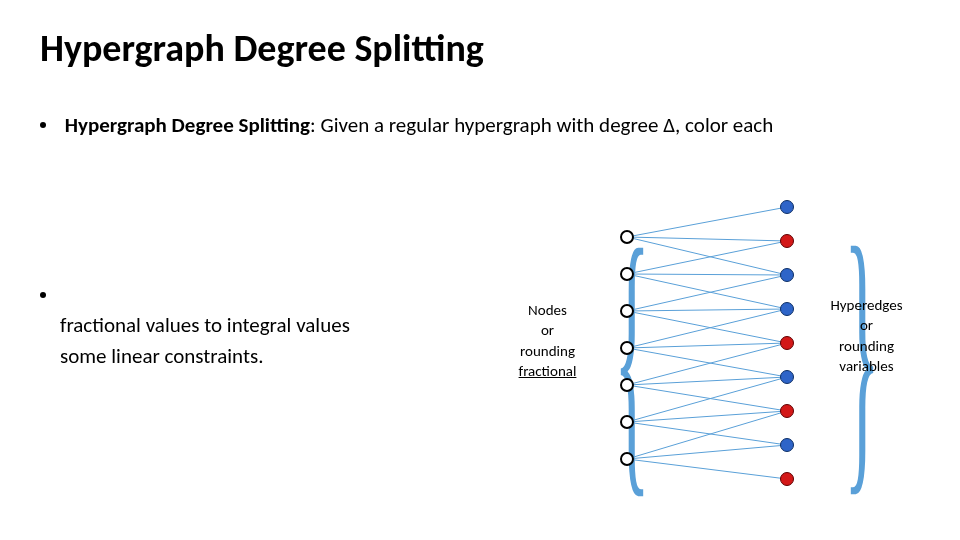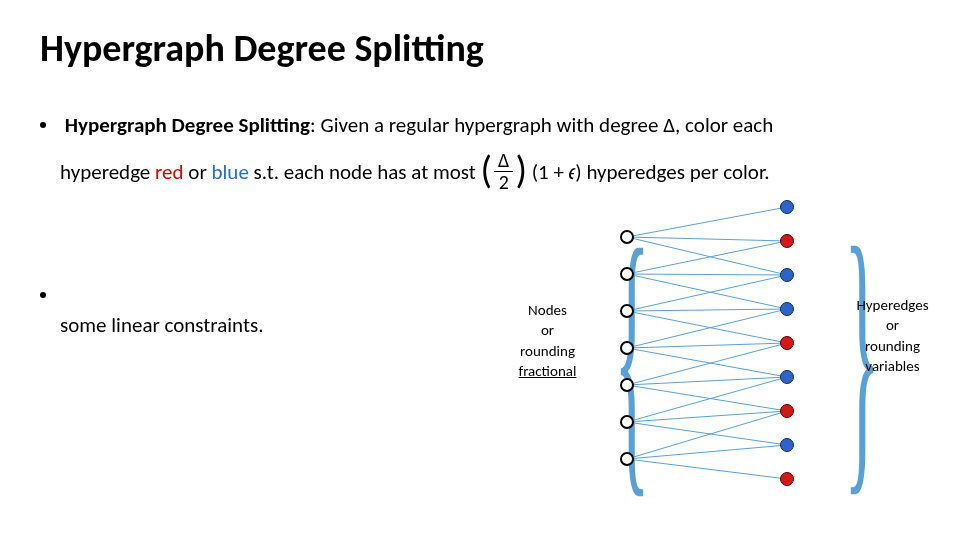--- a/index.html
+++ b/index.html
@@ -91,21 +91,21 @@
     width: 430px;
     height: 335px;
   }
   .node-label, .edge-label {
     position: absolute;
     font-size: 15px;
     text-align: center;
     line-height: 1.35;
   }
   .node-label { left: 0px; top: 105px; width: 95px; }
-  .edge-label { left: 345px; top: 100px; width: 95px; }
+  .edge-label { left: 319px; top: 100px; width: 95px; }
   .col-nodes, .col-edges {
     position: absolute;
   }
   .col-nodes { left: 120px; top: 35px; }
   .col-edges { left: 280px; top: 5px; }
   .dot {
     position: absolute;
     width: 14px;
     height: 14px;
     border-radius: 50%;
@@ -141,27 +141,25 @@
 </head>
 <body>
 
 <div class="slide">
 
   <div class="title">Hypergraph Degree Splitting</div>
 
   <div class="bullet-row def-block">
     <span class="bullet-dot"></span>
     <span class="bold">Hypergraph Degree Splitting</span><span>: Given a regular hypergraph with degree Δ, color each</span>
-    <div class="def-line2">
-      <span>hyperedge </span><span class="red">red</span><span> or </span><span class="blue">blue</span><span> s.t. each node has at most </span><span class="paren-big">(</span><span class="frac"><span class="num">Δ</span><span class="den">2</span></span><span class="paren-big">)</span><span> (1 + 𝜖) </span><span>hyperedges per color.</span>
-    </div>
   </div>
 
   <div class="bullet-row question-block">
     <span class="bullet-dot"></span>
+    <span class="question-lines">fractional values to integral values</span>
     <span class="question-lines">some linear constraints.</span>
   </div>
 
   <div class="diagram">
 
     <div class="brace left">{</div>
     <div class="brace right">{</div>
 
     <svg class="edges">
         <line x1="127" y1="42" x2="287" y2="12"></line>

